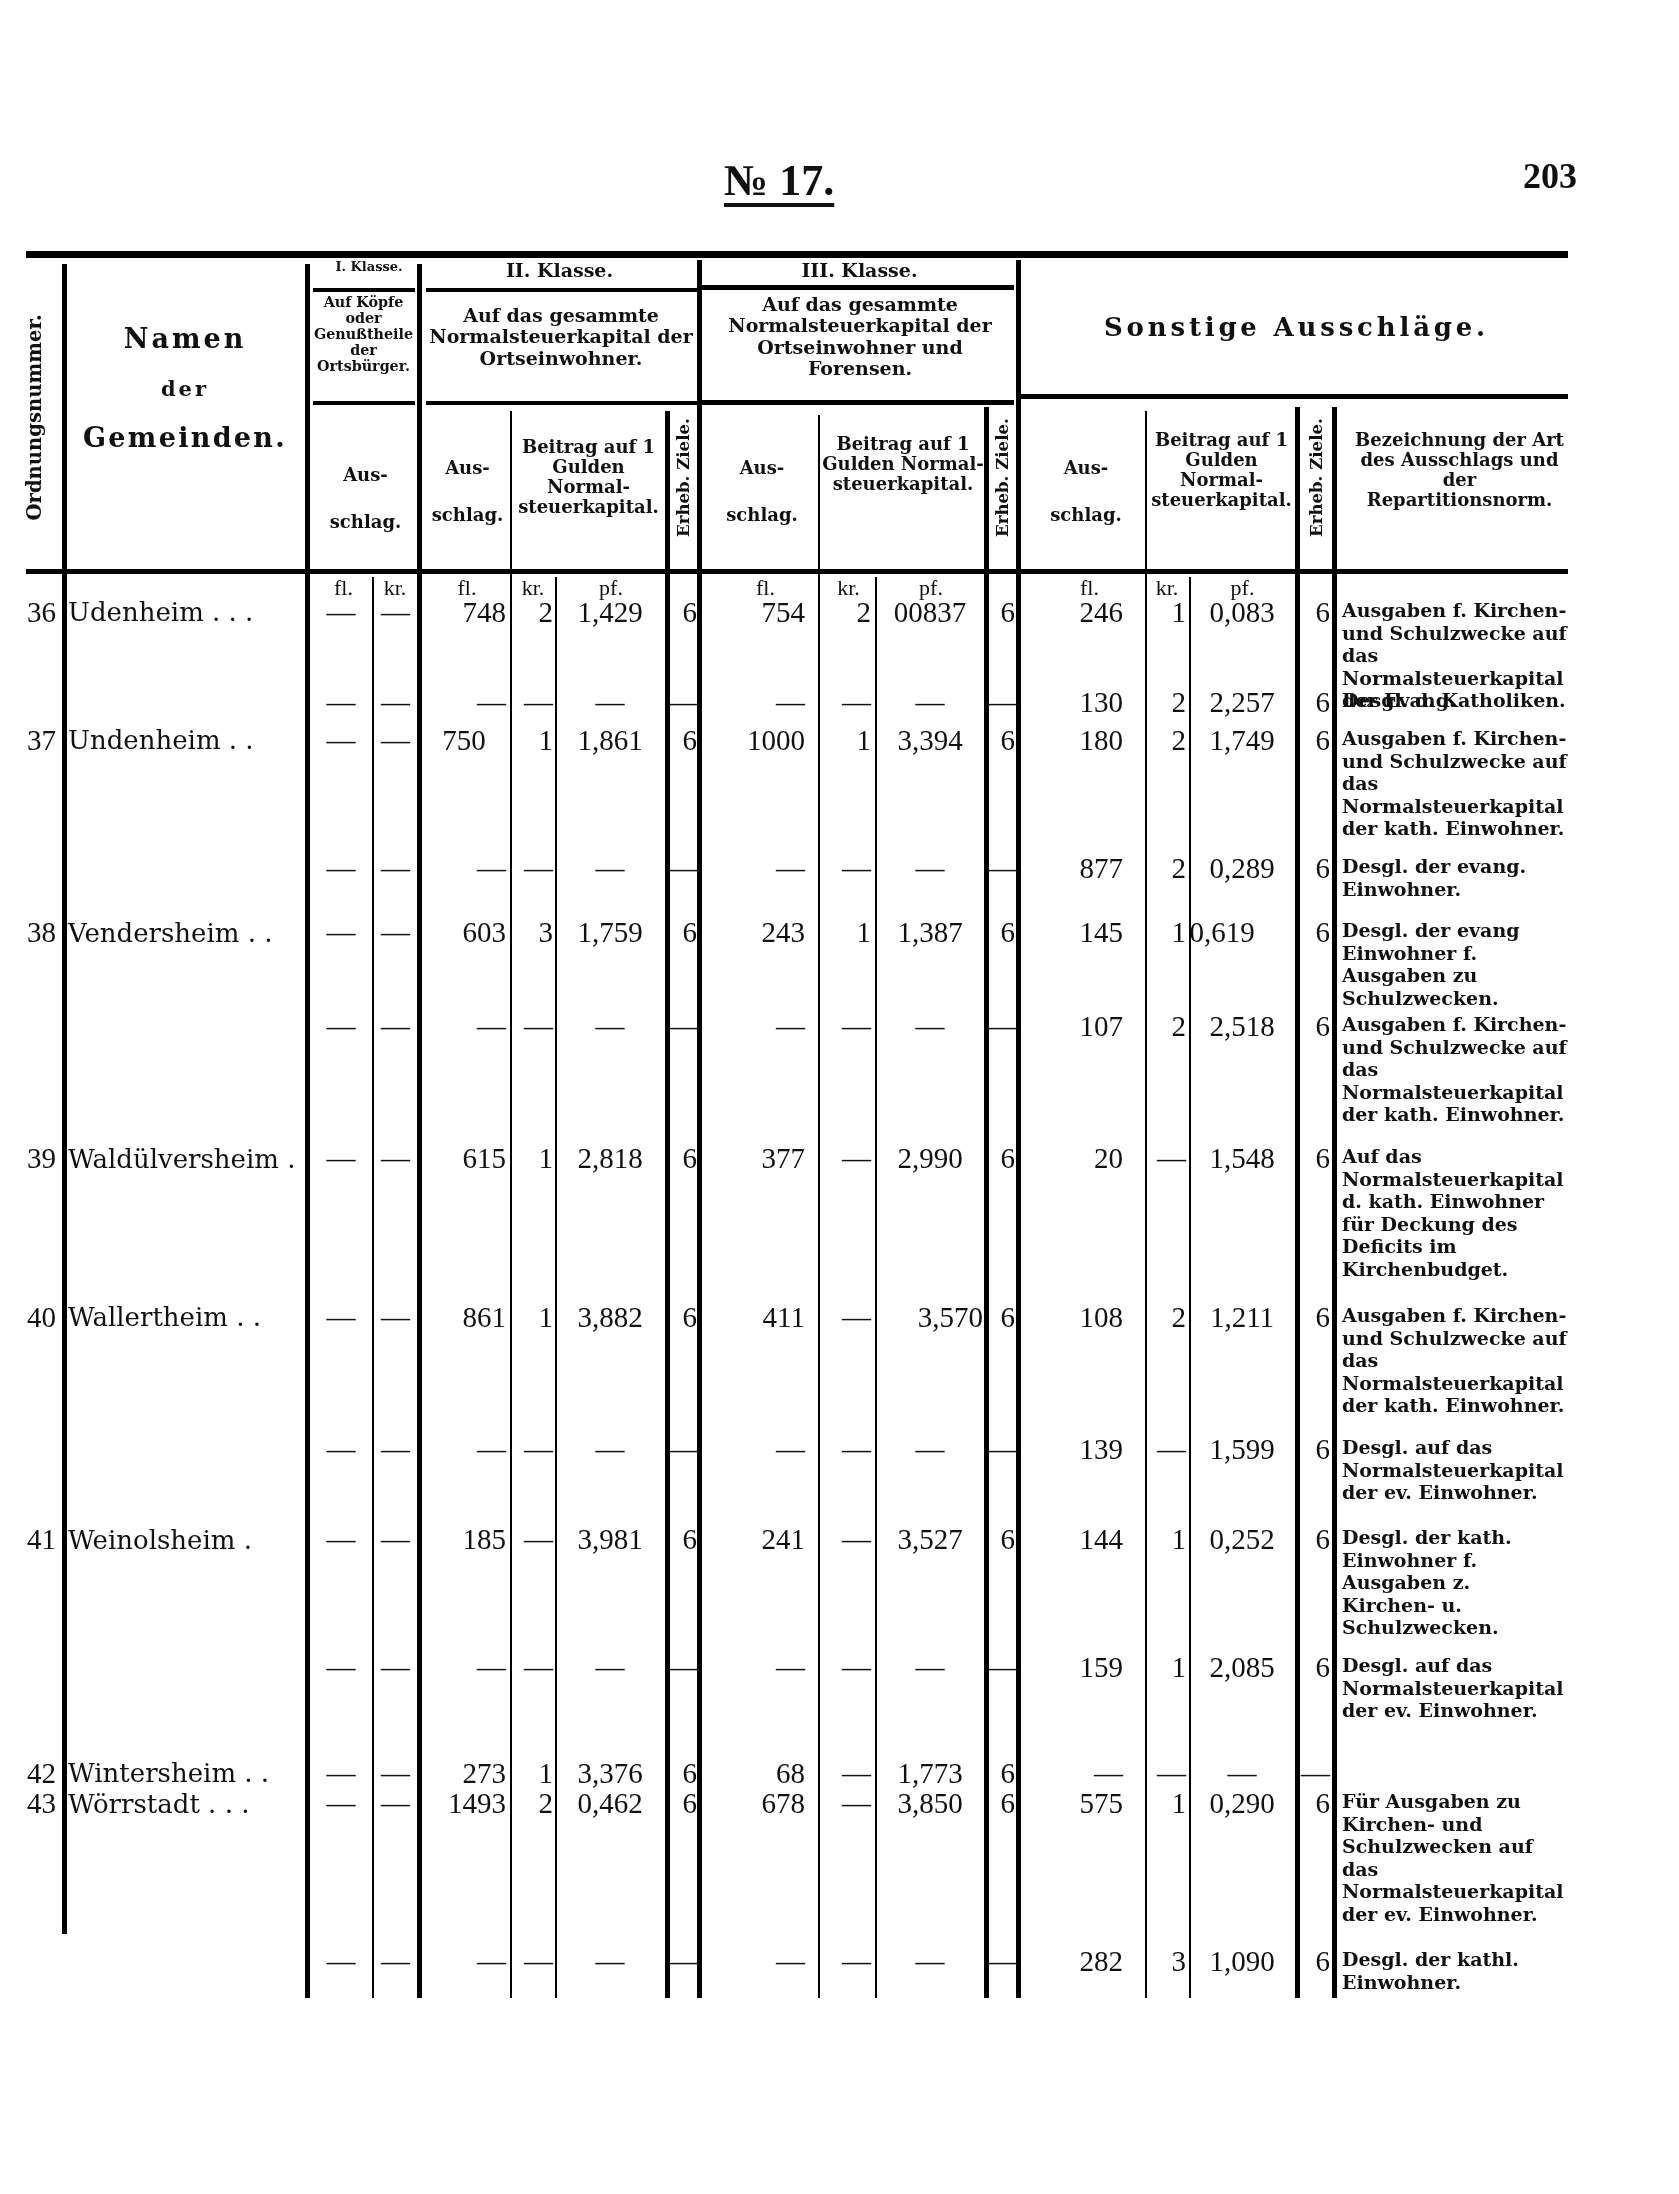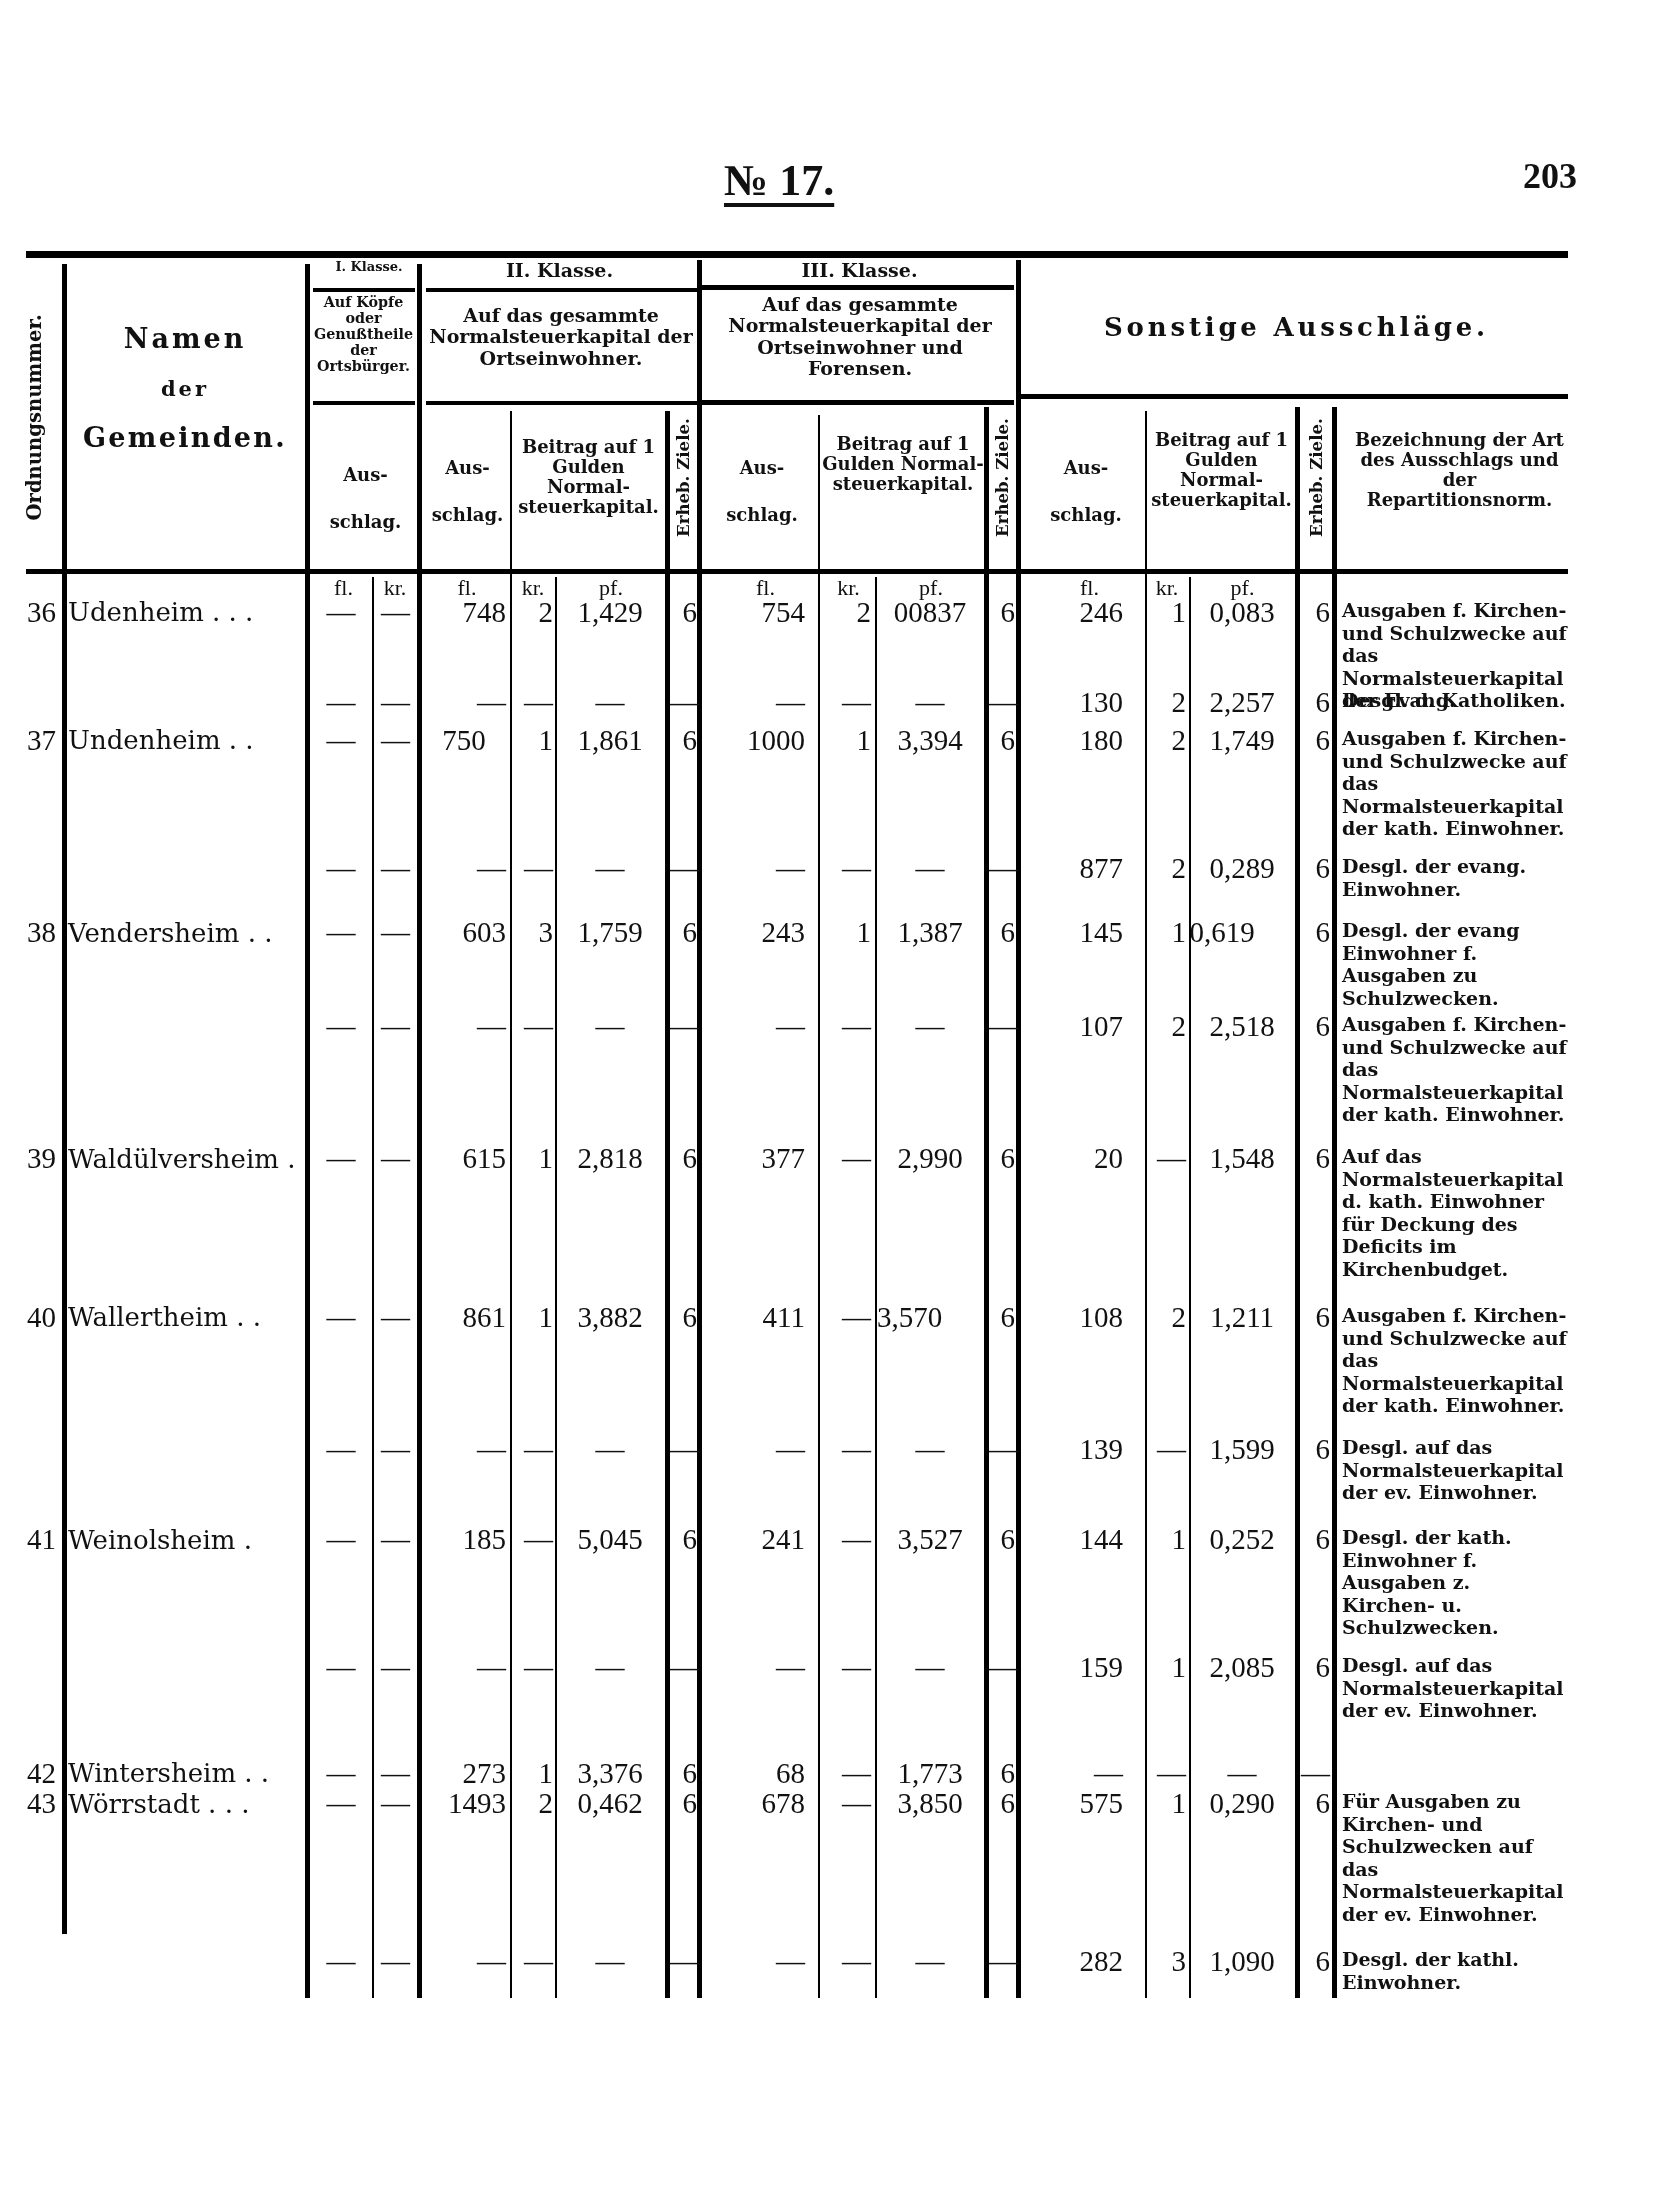--- a/index.html
+++ b/index.html
@@ -232,21 +232,21 @@
     <div>
       <div class="num" style="left: 15px; top: 1301px; width: 41px; text-align: right;">40</div>
       <div class="num" style="left: 311px; top: 1301px; width: 60px; text-align: center;">—</div>
       <div class="num" style="left: 375px; top: 1301px; width: 41px; text-align: center;">—</div>
       <div class="num" style="left: 422px; top: 1301px; width: 84px; text-align: right;">861</div>
       <div class="num" style="left: 512px; top: 1301px; width: 41px; text-align: right;">1</div>
       <div class="num" style="left: 558px; top: 1301px; width: 104px; text-align: center;">3,882</div>
       <div class="num" style="left: 670px; top: 1301px; width: 27px; text-align: right;">6</div>
       <div class="num" style="left: 703px; top: 1301px; width: 102px; text-align: right;">411</div>
       <div class="num" style="left: 820px; top: 1301px; width: 51px; text-align: right;">—</div>
-      <div class="num" style="left: 877px; top: 1301px; width: 106px; text-align: left;">3,570</div>
+      <div class="num" style="left: 877px; top: 1301px; width: 106px; text-align: right;">3,570</div>
       <div class="num" style="left: 989px; top: 1301px; width: 26px; text-align: right;">6</div>
       <div class="num" style="left: 1025px; top: 1301px; width: 98px; text-align: right;">108</div>
       <div class="num" style="left: 1147px; top: 1301px; width: 39px; text-align: right;">2</div>
       <div class="num" style="left: 1191px; top: 1301px; width: 102px; text-align: center;">1,211</div>
       <div class="num" style="left: 1300px; top: 1301px; width: 30px; text-align: right;">6</div>
       <div class="name" style="left: 68px; top: 1302px; width: 234px;">Wallertheim . .</div>
       <div class="desc" style="left: 1342px; top: 1304px; width: 226px;">Ausgaben f. Kirchen- und Schulzwecke auf das Normalsteuerkapital der kath. Einwohner.</div>
     </div>
     <div>
       <div class="num" style="left: 15px; top: 1433px; width: 41px; text-align: right;"></div>
@@ -266,21 +266,21 @@
       <div class="num" style="left: 1300px; top: 1433px; width: 30px; text-align: right;">6</div>
       <div class="name" style="left: 68px; top: 1434px; width: 234px;"></div>
       <div class="desc" style="left: 1342px; top: 1436px; width: 226px;">Desgl. auf das Normalsteuerkapital der ev. Einwohner.</div>
     </div>
     <div>
       <div class="num" style="left: 15px; top: 1523px; width: 41px; text-align: right;">41</div>
       <div class="num" style="left: 311px; top: 1523px; width: 60px; text-align: center;">—</div>
       <div class="num" style="left: 375px; top: 1523px; width: 41px; text-align: center;">—</div>
       <div class="num" style="left: 422px; top: 1523px; width: 84px; text-align: right;">185</div>
       <div class="num" style="left: 512px; top: 1523px; width: 41px; text-align: right;">—</div>
-      <div class="num" style="left: 558px; top: 1523px; width: 104px; text-align: center;">5,045</div>
+      <div class="num" style="left: 558px; top: 1523px; width: 104px; text-align: center;">3,981</div>
       <div class="num" style="left: 670px; top: 1523px; width: 27px; text-align: right;">6</div>
       <div class="num" style="left: 703px; top: 1523px; width: 102px; text-align: right;">241</div>
       <div class="num" style="left: 820px; top: 1523px; width: 51px; text-align: right;">—</div>
       <div class="num" style="left: 877px; top: 1523px; width: 106px; text-align: center;">3,527</div>
       <div class="num" style="left: 989px; top: 1523px; width: 26px; text-align: right;">6</div>
       <div class="num" style="left: 1025px; top: 1523px; width: 98px; text-align: right;">144</div>
       <div class="num" style="left: 1147px; top: 1523px; width: 39px; text-align: right;">1</div>
       <div class="num" style="left: 1191px; top: 1523px; width: 102px; text-align: center;">0,252</div>
       <div class="num" style="left: 1300px; top: 1523px; width: 30px; text-align: right;">6</div>
       <div class="name" style="left: 68px; top: 1525px; width: 234px;">Weinolsheim .</div>

